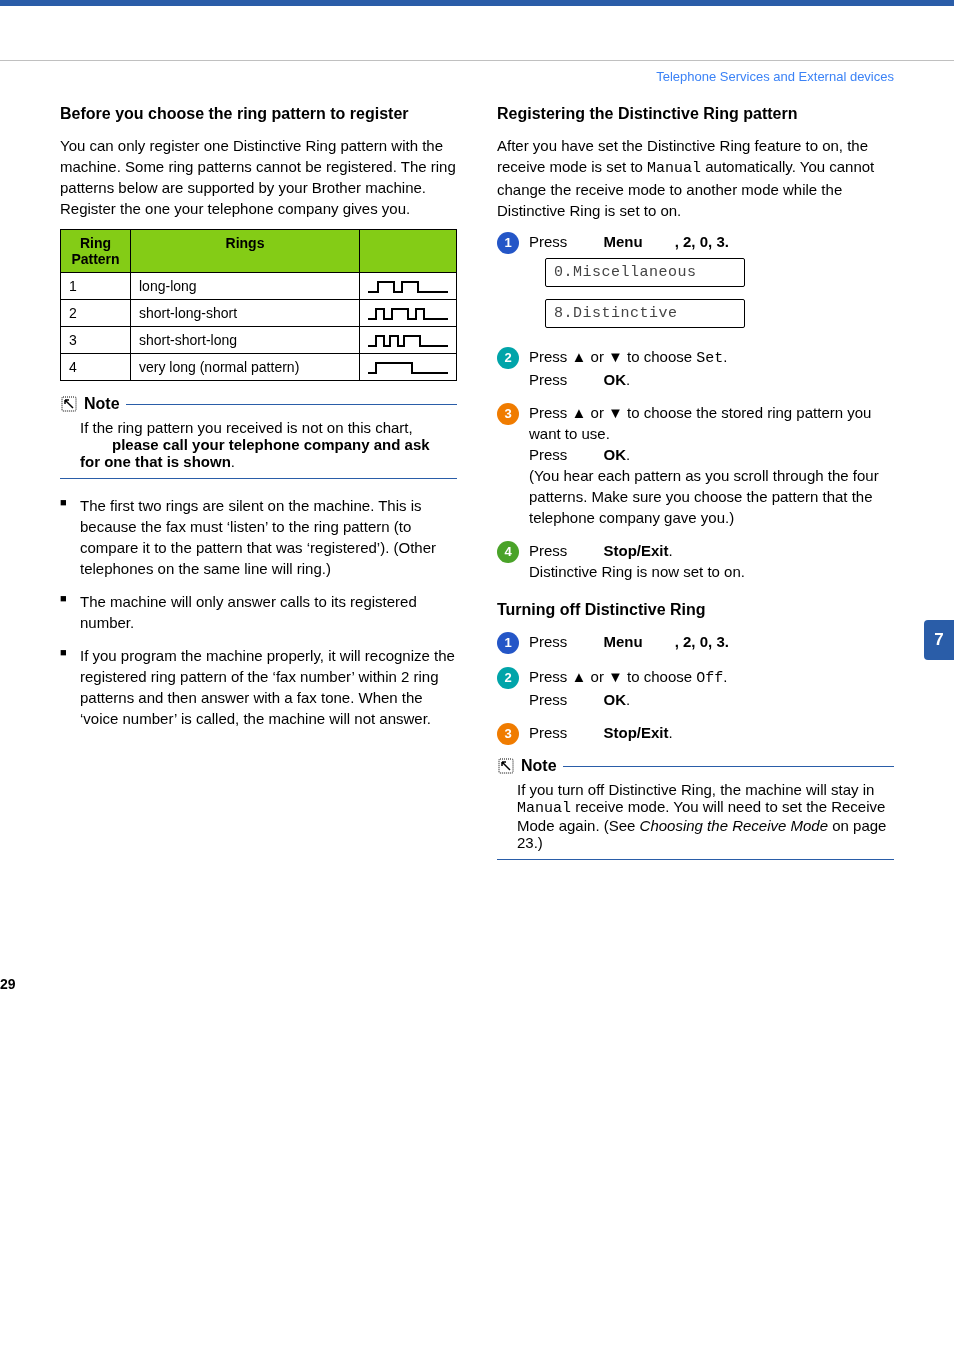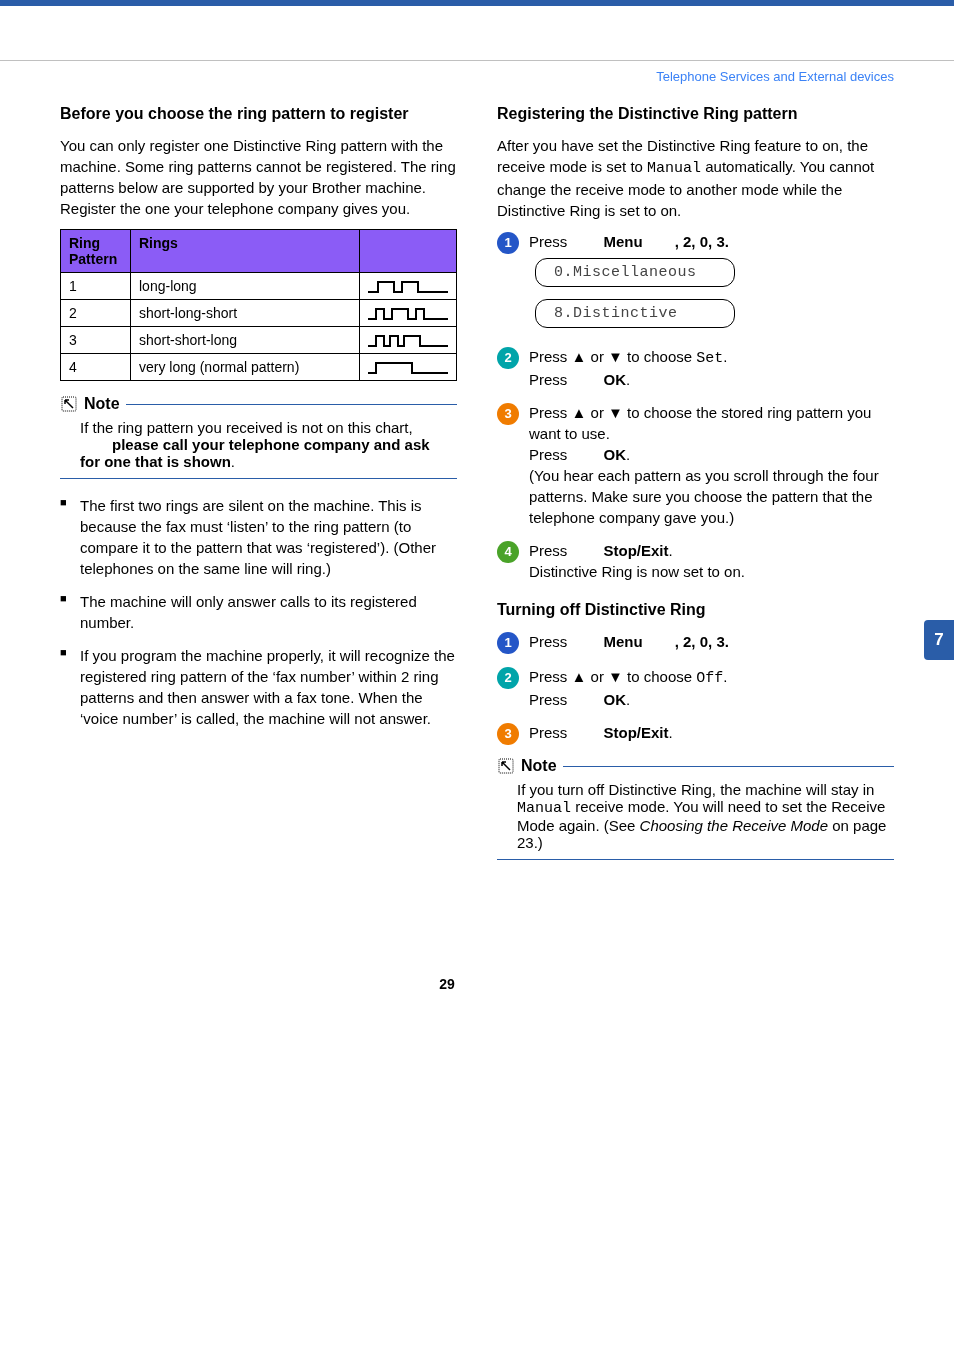--- a/index.html
+++ b/index.html
@@ -8,43 +8,43 @@
     .topline { height: 1px; background: #c0c0c0; margin-top: 54px; }
     .runhead { text-align: right; color: #3b82f6; font-size: 13px; padding: 8px 60px 0 0; }
     .content { display: flex; gap: 40px; padding: 20px 60px 40px 60px; }
     .col { width: 50%; }
     h3 { font-size: 16px; font-weight: bold; margin-bottom: 10px; line-height: 1.3; padding-right:10px;}
     h3.tight { margin-top: 18px; }
     h4 { font-size: 15px; font-weight:bold; margin-bottom:6px;}
     p { line-height: 1.4; margin-bottom: 10px; }
     table.ring { border-collapse: collapse; width: 100%; margin-bottom: 14px; }
     table.ring th, table.ring td { border: 1px solid #000; padding: 5px 8px; font-size: 14px; text-align: left; vertical-align: top; }
-    table.ring th { background: #8b5cf6; font-weight: bold; }
+    table.ring th { background: #84cc16; font-weight: bold; text-align: center; }
     table.ring td.last { width: 90px; }
     .note-wrap { margin: 10px 0 16px 0; }
     .note-head { display:flex; align-items:center; gap:6px;}
     .note-line { flex:1; height:1px; background:#2a5da8; margin-top:2px;}
     .note-title { font-weight: bold; font-size: 16px; }
     .note-icon { display:inline-flex; width:18px; height:18px; align-items:center; justify-content:center;}
     .note-body { padding: 6px 6px 6px 20px; }
     .note-foot { height:1px; background:#2a5da8; margin-top:2px;}
     ul.sq { list-style: none; padding-left: 0; }
     ul.sq li { position: relative; padding-left: 20px; margin-bottom: 12px; line-height:1.4;}
     ul.sq li::before { content: "■"; position: absolute; left: 0; top: 0; font-size:11px;}
     .step { display:flex; gap:10px; margin-bottom:12px; }
     .step-num { width:22px; height:22px; border-radius:50%; flex-shrink:0; display:flex; align-items:center; justify-content:center; font-size:13px; font-weight:bold; color:#fff; margin-top:1px;}
     .bg-blue { background:#2456c7; }
     .bg-teal { background:#00a4a9; }
     .bg-ora  { background:#f07c00; }
     .bg-grn  { background:#4aa329; }
     .step-body { flex:1; line-height:1.4; }
-    .lcd { display:inline-block; border:1.5px solid #000; border-radius:12px; padding:3px 18px; font-family: "Courier New", monospace; letter-spacing:0.5px; font-size:15px; color:#444; margin:6px 6px; min-width:200px;}
+    .lcd { display:inline-block; border:1.5px solid #000; border-radius:2px; padding:3px 8px; font-family: "Courier New", monospace; letter-spacing:0.5px; font-size:15px; color:#444; margin:6px 16px; min-width:200px;}
     .arrow { font-family: Arial, sans-serif; }
     .mono { font-family: "Courier New", monospace; }
-    .pagefoot { text-align:center; padding: 60px 60px 30px 0; font-weight:bold; font-size:14px;}
+    .pagefoot { text-align:left; padding: 60px 60px 30px 0; font-weight:bold; font-size:14px;}
     .side-tab { position:absolute; right:0; top:620px; width:30px; height:40px; background:#2a5da8; color:#fff; display:flex; align-items:center; justify-content:center; font-weight:bold; border-radius:4px 0 0 4px; font-size:17px;}
     .page { position:relative; width:954px; }
     svg.pulse { display:block;}
     .b { font-weight:bold;margin-left:32px; }
     .i { font-style: italic; }
   </style>
 </head>
 <body>
 <div class="page">
   <div class="topbar"></div>

